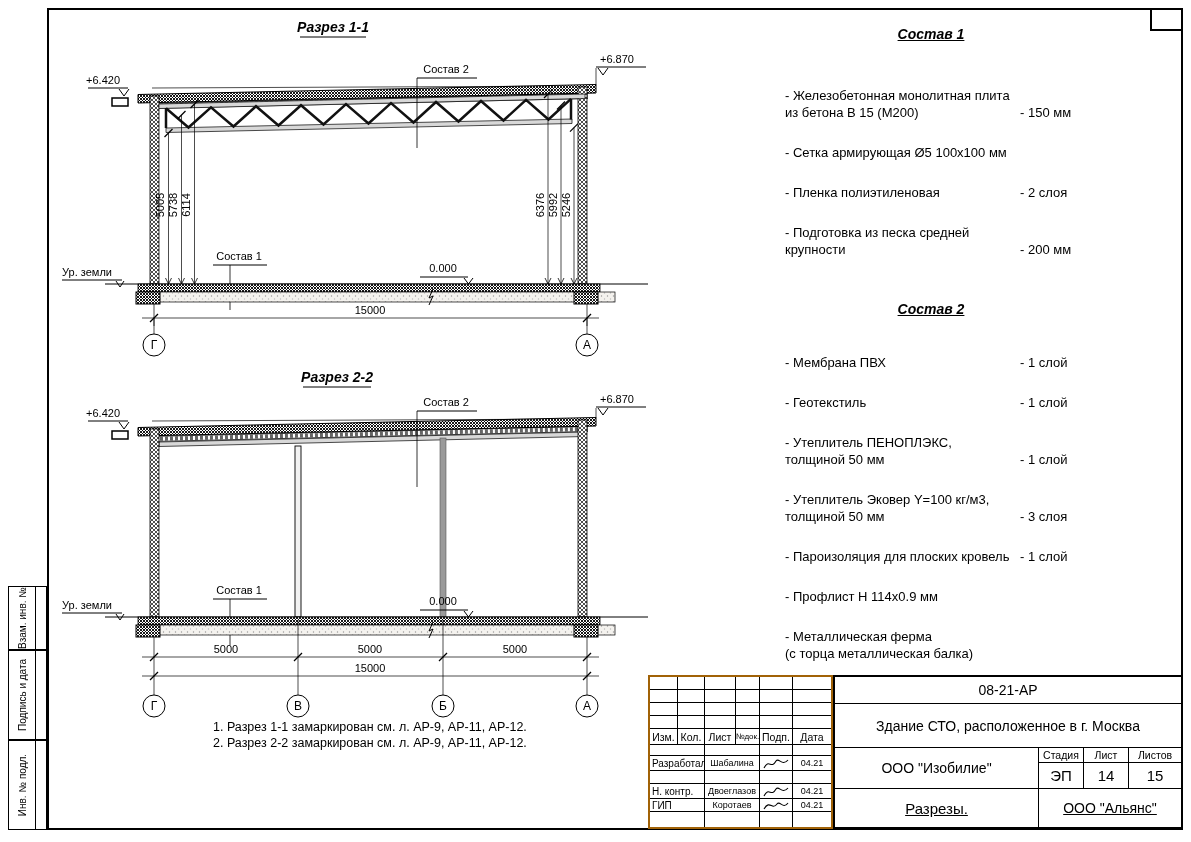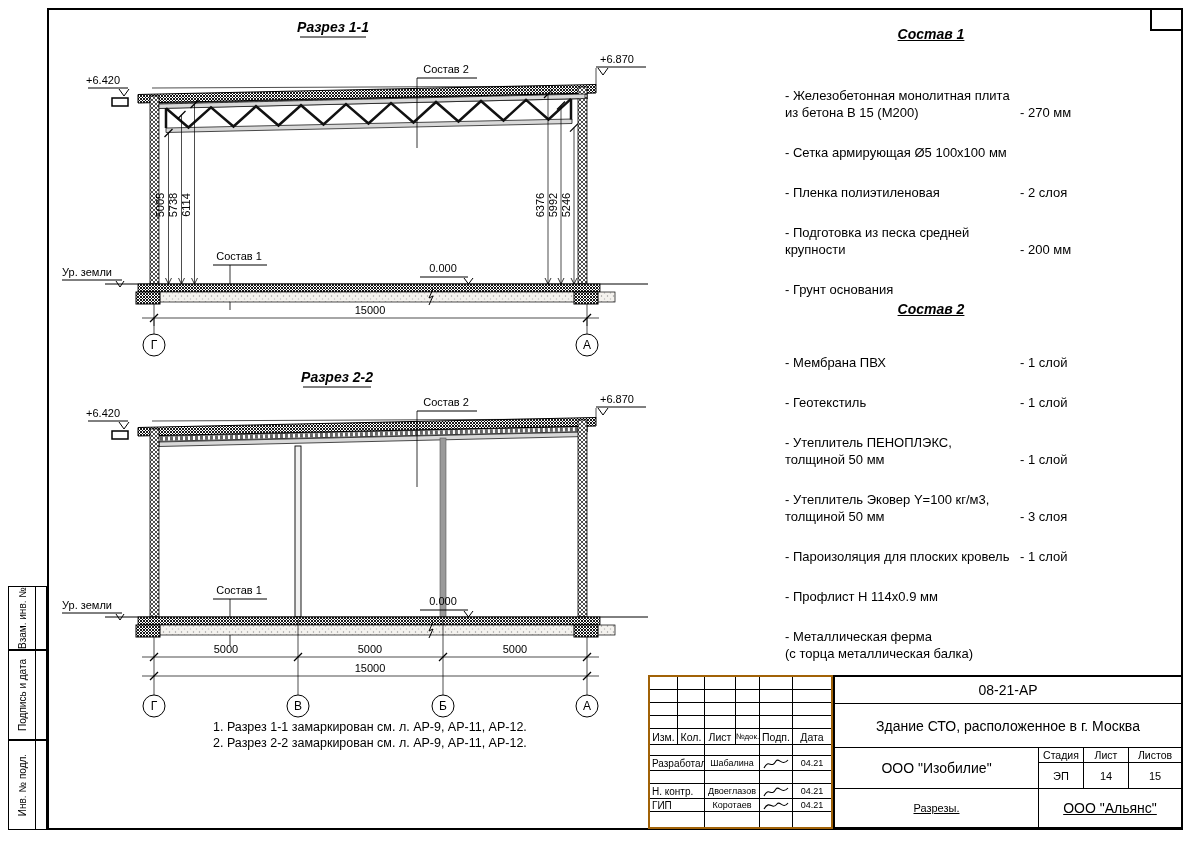--- a/index.html
+++ b/index.html
@@ -39,21 +39,21 @@
   .c{border-right:1px solid #000;border-bottom:1px solid #000;
      display:flex;align-items:center;justify-content:center;
      font-size:10.5px;overflow:hidden;box-sizing:border-box;}
   .nr{border-right:none!important;text-align:center;}
   .nb{border-bottom:none!important;text-decoration:underline;}
   .hb{border-bottom:1.5px solid #000;}
   .rl{justify-content:flex-start;padding-left:2px;font-size:10px;}
   .sm{font-size:9px;}
   .xs{font-size:8px;}
   .big{font-size:14px;}
-  .med{font-size:11px;}
+  .med{font-size:15px;}
 </style>
 </head>
 <body>
 
 <div class="sheet">
 
   <div class="frame"></div>
   <div class="corner-box"></div>
 
   <div class="mcell" style="top:586px;height:64px">
@@ -292,46 +292,40 @@
     </g>
   </svg>
 
   <div class="panel" style="top:26px">
     <div class="ptitle" style="margin-bottom:44px">Состав 1</div>
     <div class="item">
       <div class="iname">
           <div>- Железобетонная  монолитная плита</div>
           <div>из бетона В 15 (М200)</div>
         </div>
-      <div class="ival">- 270 мм</div>
+      <div class="ival">- 150 мм</div>
     </div>
     <div class="item">
       <div class="iname">
           <div>- Сетка армирующая Ø5 100х100 мм</div>
         </div>
       <div class="ival"></div>
     </div>
     <div class="item">
       <div class="iname">
           <div>- Пленка полиэтиленовая</div>
         </div>
       <div class="ival">-  2 слоя</div>
     </div>
     <div class="item">
       <div class="iname">
           <div>- Подготовка из песка средней</div>
           <div>крупности</div>
         </div>
       <div class="ival">- 200 мм</div>
-    </div>
-    <div class="item">
-      <div class="iname">
-          <div>- Грунт основания</div>
-        </div>
-      <div class="ival"></div>
     </div>
   </div>
 
   <div class="panel" style="top:301px">
     <div class="ptitle" style="margin-bottom:36px">Состав 2</div>
     <div class="item">
       <div class="iname">
           <div>- Мембрана ПВХ</div>
         </div>
       <div class="ival">- 1 слой</div>

